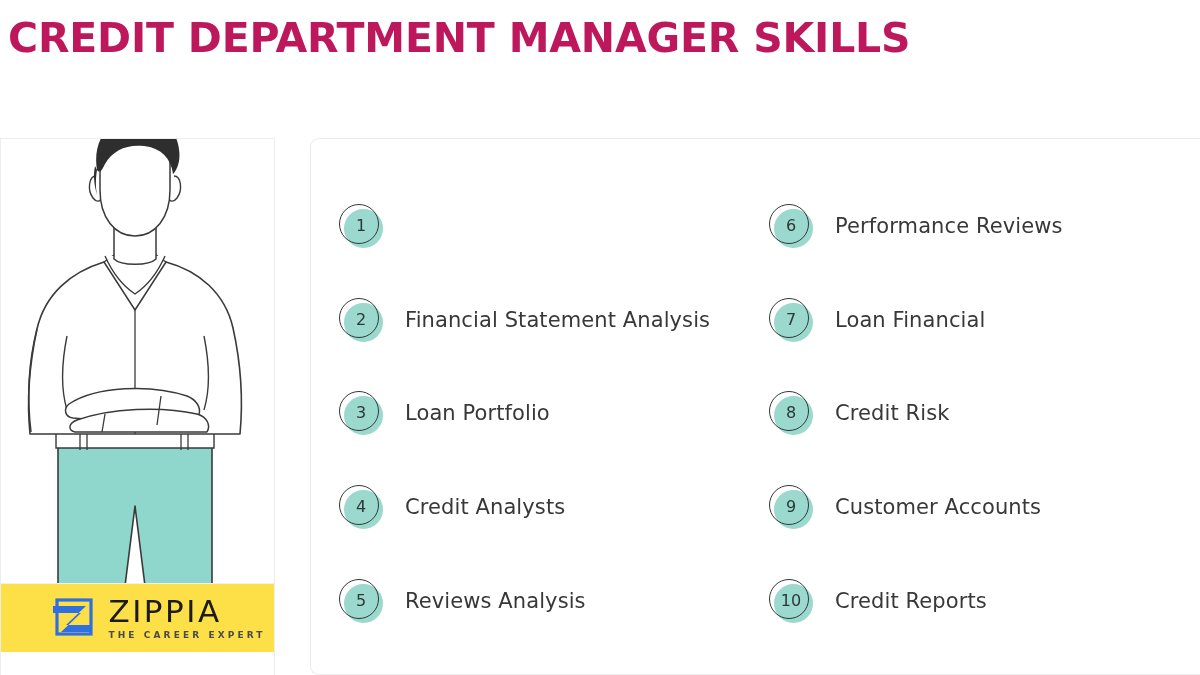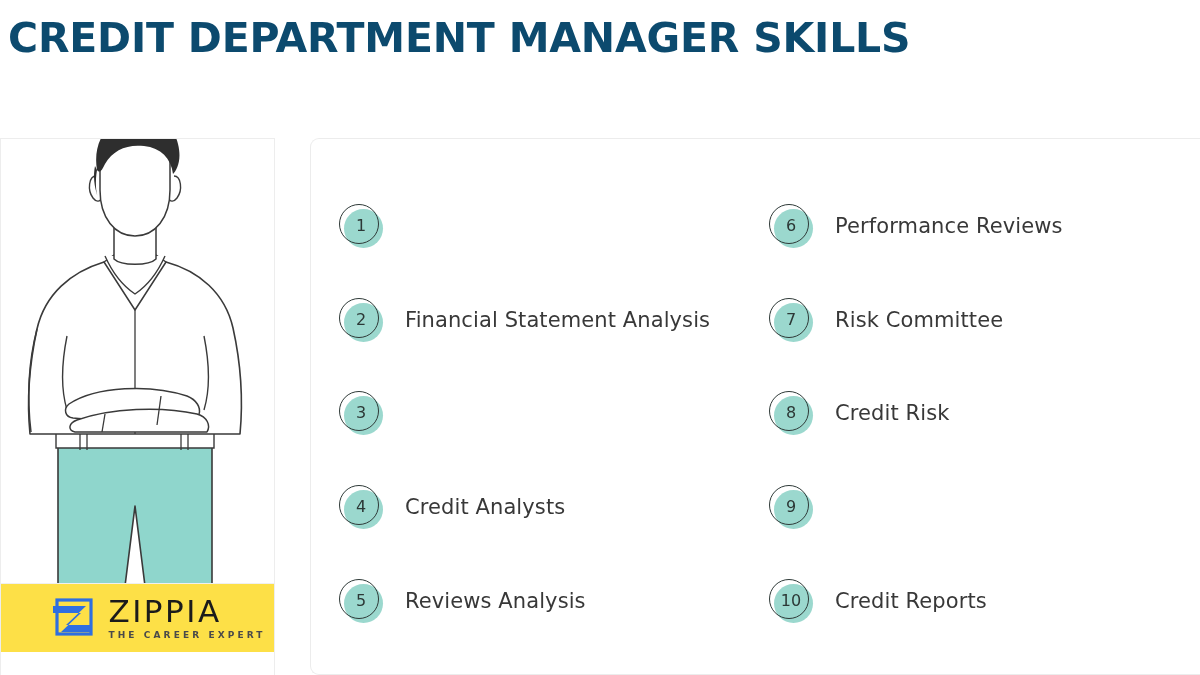--- a/index.html
+++ b/index.html
@@ -17,21 +17,21 @@
 
   
   .page-title {
     position: absolute;
     left: 8px;
     top: 14px;
     font-family: "DejaVu Sans", "Liberation Sans", sans-serif;
     font-size: 41px;
     font-weight: 700;
     letter-spacing: -0.2px;
-    color: #0c4a6e;
+    color: #be185d;
     white-space: nowrap;
   }
 
   
   .illustration-panel {
     position: absolute;
     left: 0px;
     top: 138px;
     width: 275px;
     height: 537px;
@@ -251,20 +251,21 @@
       <span class="skill-label">Financial Statement Analysis</span>
     </div>
 
     <div class="skill-item">
       <div class="badge">
         <div class="badge-disc"></div>
         <div class="badge-ring">
           <span class="badge-num">3</span>
         </div>
       </div>
+      <span class="skill-label">Loan Portfolio</span>
     </div>
 
     <div class="skill-item">
       <div class="badge">
         <div class="badge-disc"></div>
         <div class="badge-ring">
           <span class="badge-num">4</span>
         </div>
       </div>
       <span class="skill-label">Credit Analysts</span>
@@ -290,40 +291,41 @@
       <span class="skill-label">Performance Reviews</span>
     </div>
 
     <div class="skill-item">
       <div class="badge">
         <div class="badge-disc"></div>
         <div class="badge-ring">
           <span class="badge-num">7</span>
         </div>
       </div>
-      <span class="skill-label">Risk Committee</span>
+      <span class="skill-label">Loan Financial</span>
     </div>
 
     <div class="skill-item">
       <div class="badge">
         <div class="badge-disc"></div>
         <div class="badge-ring">
           <span class="badge-num">8</span>
         </div>
       </div>
       <span class="skill-label">Credit Risk</span>
     </div>
 
     <div class="skill-item">
       <div class="badge">
         <div class="badge-disc"></div>
         <div class="badge-ring">
           <span class="badge-num">9</span>
         </div>
       </div>
+      <span class="skill-label">Customer Accounts</span>
     </div>
 
     <div class="skill-item">
       <div class="badge">
         <div class="badge-disc"></div>
         <div class="badge-ring">
           <span class="badge-num">10</span>
         </div>
       </div>
       <span class="skill-label">Credit Reports</span>

